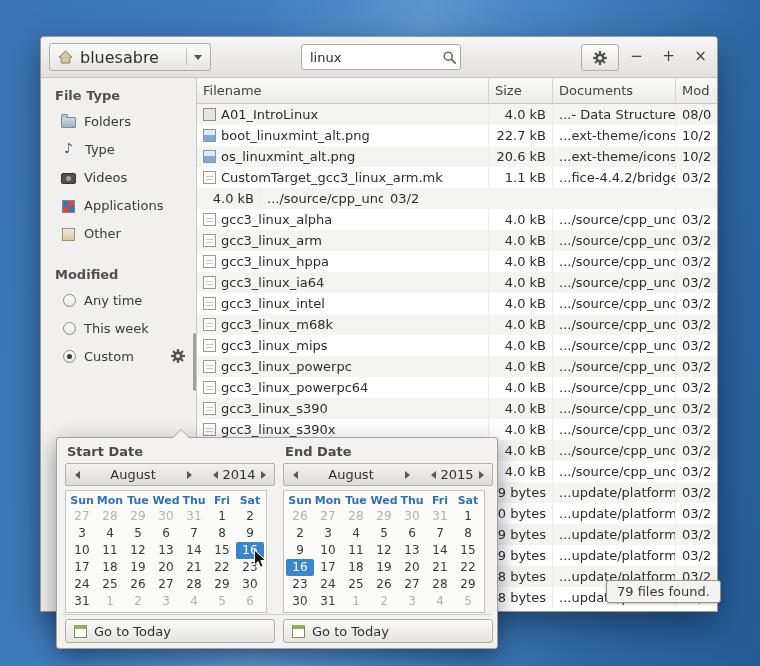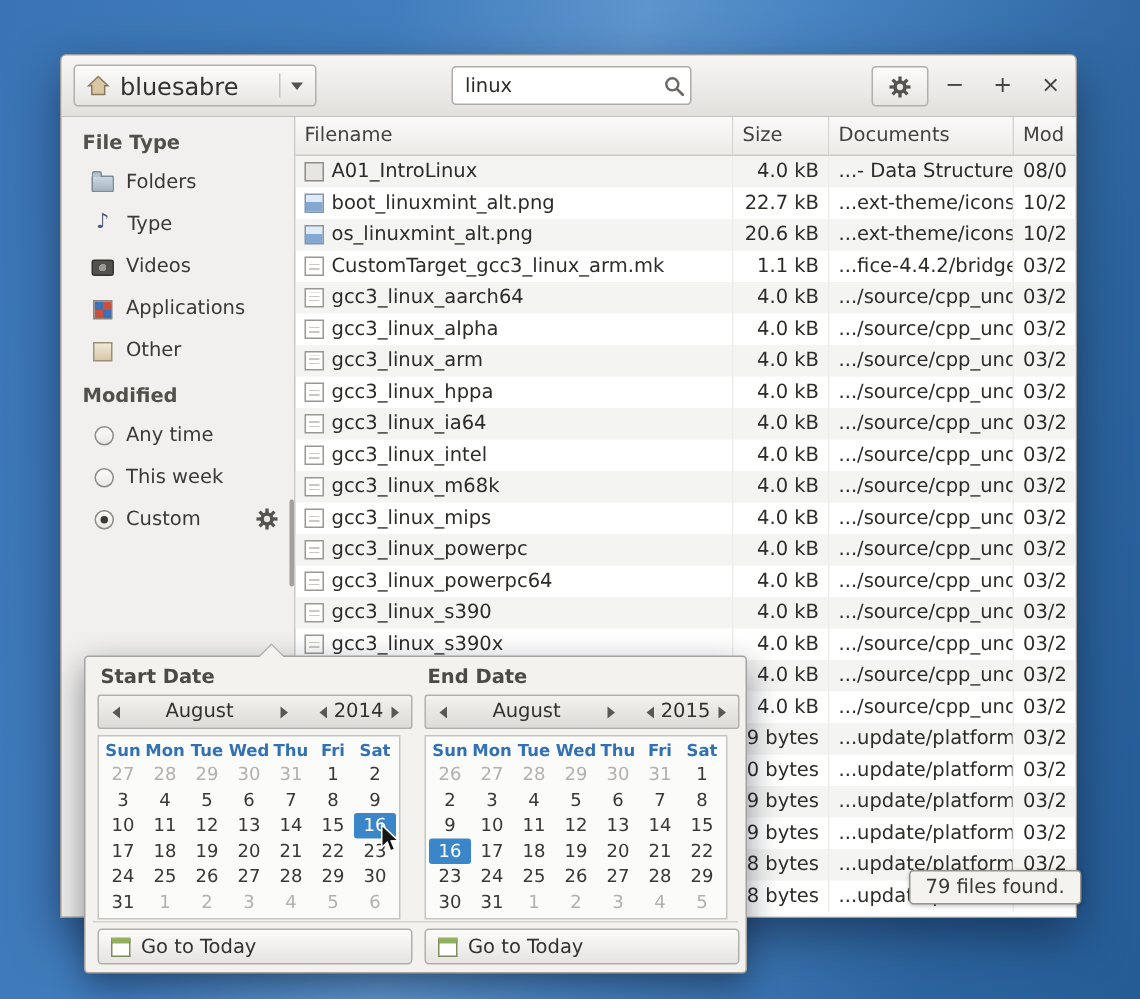--- a/index.html
+++ b/index.html
@@ -23,21 +23,21 @@
   .searchinput{flex:1;border:0;outline:0;background:transparent;font:13px "DejaVu Sans","Liberation Sans",sans-serif;
     color:#2b2a27;padding:0 0 0 8px;min-width:0;}
   .sicon{width:22px;display:flex;justify-content:center;flex:none;}
   .gearbtn{left:540px;top:7px;width:38px;height:27px;justify-content:center;}
   .winctrls{position:absolute;right:6px;top:9px;display:flex;gap:11px;}
   .wbtn{width:21px;height:21px;text-align:center;line-height:21px;font-size:15px;color:#45433f;cursor:default;}
 
   
   .sidebar{position:absolute;left:0;top:41px;bottom:0;width:155px;overflow:hidden;}
   .sheader{margin:10px 0 4px 14px;font-size:13px;font-weight:bold;color:#53504b;}
-  .sheader.mod{margin-top:10px;}
+  .sheader.mod{margin-top:20px;}
   .sitem{display:flex;align-items:center;gap:8px;height:28px;padding-left:20px;font-size:13px;color:#3b3936;}
   .ritem{display:flex;align-items:center;gap:8px;height:28px;padding-left:22px;font-size:13px;color:#3b3936;}
   .slabel{white-space:nowrap;}
   .sicn{flex:none;box-sizing:border-box;display:block;position:relative;}
   .documents-icon{width:12px;height:15px;margin:0 2px;background:#fefefd;border:1px solid #93918d;
     background-image:repeating-linear-gradient(to bottom,transparent 0 2px,#c7c6c3 2px 3px);
     background-size:8px 9px;background-position:1px 2px;background-repeat:no-repeat;}
   .folders-icon{width:15px;height:11px;margin-top:3px;background:linear-gradient(#ccd8e2,#a3b4c2);
     border:1px solid #7b8b98;border-radius:1px;}
   .folders-icon::before{content:"";position:absolute;top:-4px;left:-1px;width:7px;height:4px;background:#b5c3cf;
@@ -263,24 +263,20 @@
           <div class="row">
             <div class="cell c0">
               <span class="fic text-icon"></span>
               <span class="fname">CustomTarget_gcc3_linux_arm.mk</span>
             </div>
             <div class="cell c1">1.1 kB</div>
             <div class="cell c2">...fice-4.4.2/bridges</div>
             <div class="cell c3">03/2</div>
           </div>
           <div class="row">
-            <div class="cell c0">
-              <span class="fic text-icon"></span>
-              <span class="fname">gcc3_linux_aarch64</span>
-            </div>
             <div class="cell c1">4.0 kB</div>
             <div class="cell c2">.../source/cpp_uno</div>
             <div class="cell c3">03/2</div>
           </div>
           <div class="row">
             <div class="cell c0">
               <span class="fic text-icon"></span>
               <span class="fname">gcc3_linux_alpha</span>
             </div>
             <div class="cell c1">4.0 kB</div>

